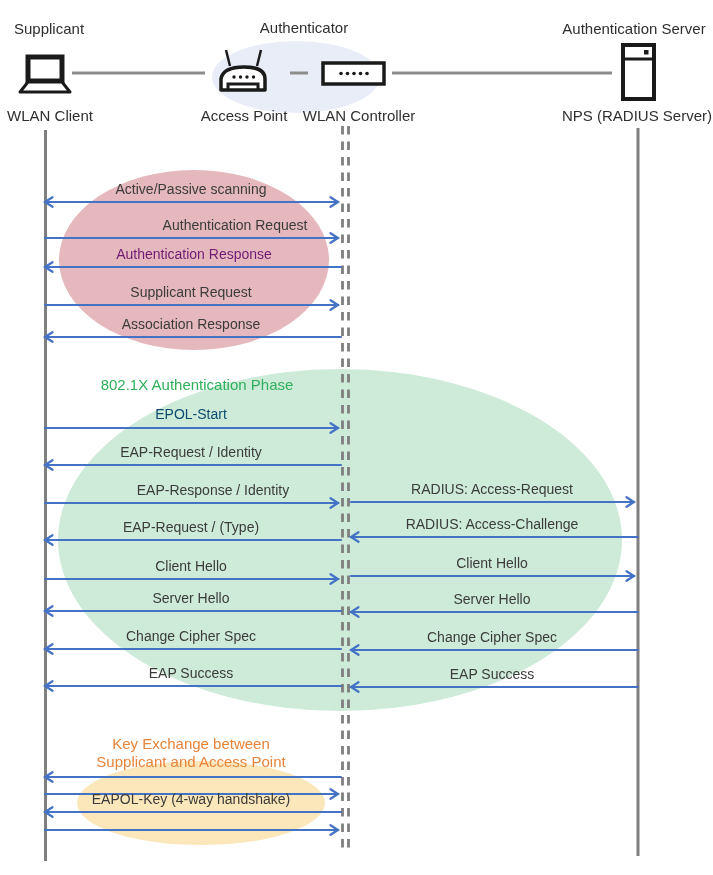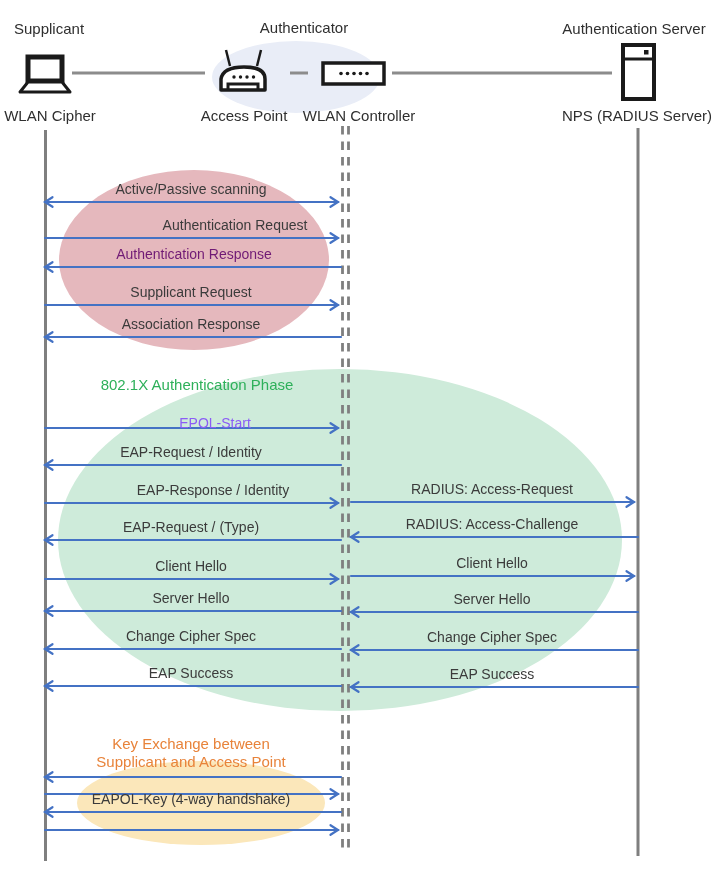--- a/index.html
+++ b/index.html
@@ -119,36 +119,36 @@
       <path d="M45 812 L341 812" stroke="#4472C4" stroke-width="2.2" fill="none" stroke-linecap="round"></path>
       <path d="M52.5 807.2 L45 812 L52.5 816.8" stroke="#4472C4" stroke-width="2.2" fill="none" stroke-linecap="round"></path>
       <path d="M45 830 L338 830" stroke="#4472C4" stroke-width="2.2" fill="none" stroke-linecap="round"></path>
       <path d="M330.5 825.2 L338 830 L330.5 834.8" stroke="#4472C4" stroke-width="2.2" fill="none" stroke-linecap="round"></path>
     </svg>
 
   <div class="txt role" style="left:14px;top:20px;">Supplicant</div>
   <div class="txt role center" style="left:304px;top:19px;text-align:center;">Authenticator</div>
   <div class="txt role center" style="left:634px;top:20px;">Authentication Server</div>
 
-  <div class="txt device center" style="left:50px;top:107px;">WLAN Cipher</div>
+  <div class="txt device center" style="left:50px;top:107px;">WLAN Client</div>
   <div class="txt device center" style="left:244px;top:107px;">Access Point</div>
   <div class="txt device center" style="left:359px;top:107px;">WLAN Controller</div>
   <div class="txt device center" style="left:637px;top:107px;">NPS (RADIUS Server)</div>
 
   <div class="phase-title" id="phase-title-2" style="left: 197px; top: 376px; color: rgb(46, 176, 90);">802.1X Authentication Phase</div>
   <div class="phase-title" id="phase-title-3" style="left: 191px; top: 723px; color: rgb(232, 131, 58); margin-top: 12px;">Key Exchange between
 Supplicant and Access Point</div>
 
   <div id="labels">
       <div class="msg-label" style="left: 191px; top: 181px; color: rgb(59, 59, 59);">Active/Passive scanning</div>
       <div class="msg-label" style="left: 191px; top: 217px; color: rgb(59, 59, 59); margin-left: 44px;">Authentication Request</div>
       <div class="msg-label" style="left: 194px; top: 246px; color: #701a75;">Authentication Response</div>
       <div class="msg-label" style="left: 191px; top: 284px; color: rgb(59, 59, 59);">Supplicant Request</div>
       <div class="msg-label" style="left: 191px; top: 316px; color: rgb(59, 59, 59);">Association Response</div>
-      <div class="msg-label" style="left: 191px; top: 415px; color: #8b5cf6; margin-left: 24px;">EPOL-Start</div>
+      <div class="msg-label" style="left: 191px; top: 406px; color: #0c4a6e;">EPOL-Start</div>
       <div class="msg-label" style="left: 191px; top: 444px; color: rgb(59, 59, 59);">EAP-Request / Identity</div>
       <div class="msg-label" style="left: 191px; top: 482px; color: rgb(59, 59, 59); padding-left: 44px;">EAP-Response / Identity</div>
       <div class="msg-label" style="left: 492px; top: 481px; color: rgb(59, 59, 59);">RADIUS: Access-Request</div>
       <div class="msg-label" style="left: 191px; top: 519px; color: rgb(59, 59, 59);">EAP-Request / (Type)</div>
       <div class="msg-label" style="left: 492px; top: 516px; color: rgb(59, 59, 59);">RADIUS: Access-Challenge</div>
       <div class="msg-label" style="left: 191px; top: 558px; color: rgb(59, 59, 59);">Client Hello</div>
       <div class="msg-label" style="left: 492px; top: 555px; color: rgb(59, 59, 59);">Client Hello</div>
       <div class="msg-label" style="left: 191px; top: 590px; color: rgb(59, 59, 59);">Server Hello</div>
       <div class="msg-label" style="left: 492px; top: 591px; color: rgb(59, 59, 59);">Server Hello</div>
       <div class="msg-label" style="left: 191px; top: 628px; color: rgb(59, 59, 59);">Change Cipher Spec</div>

